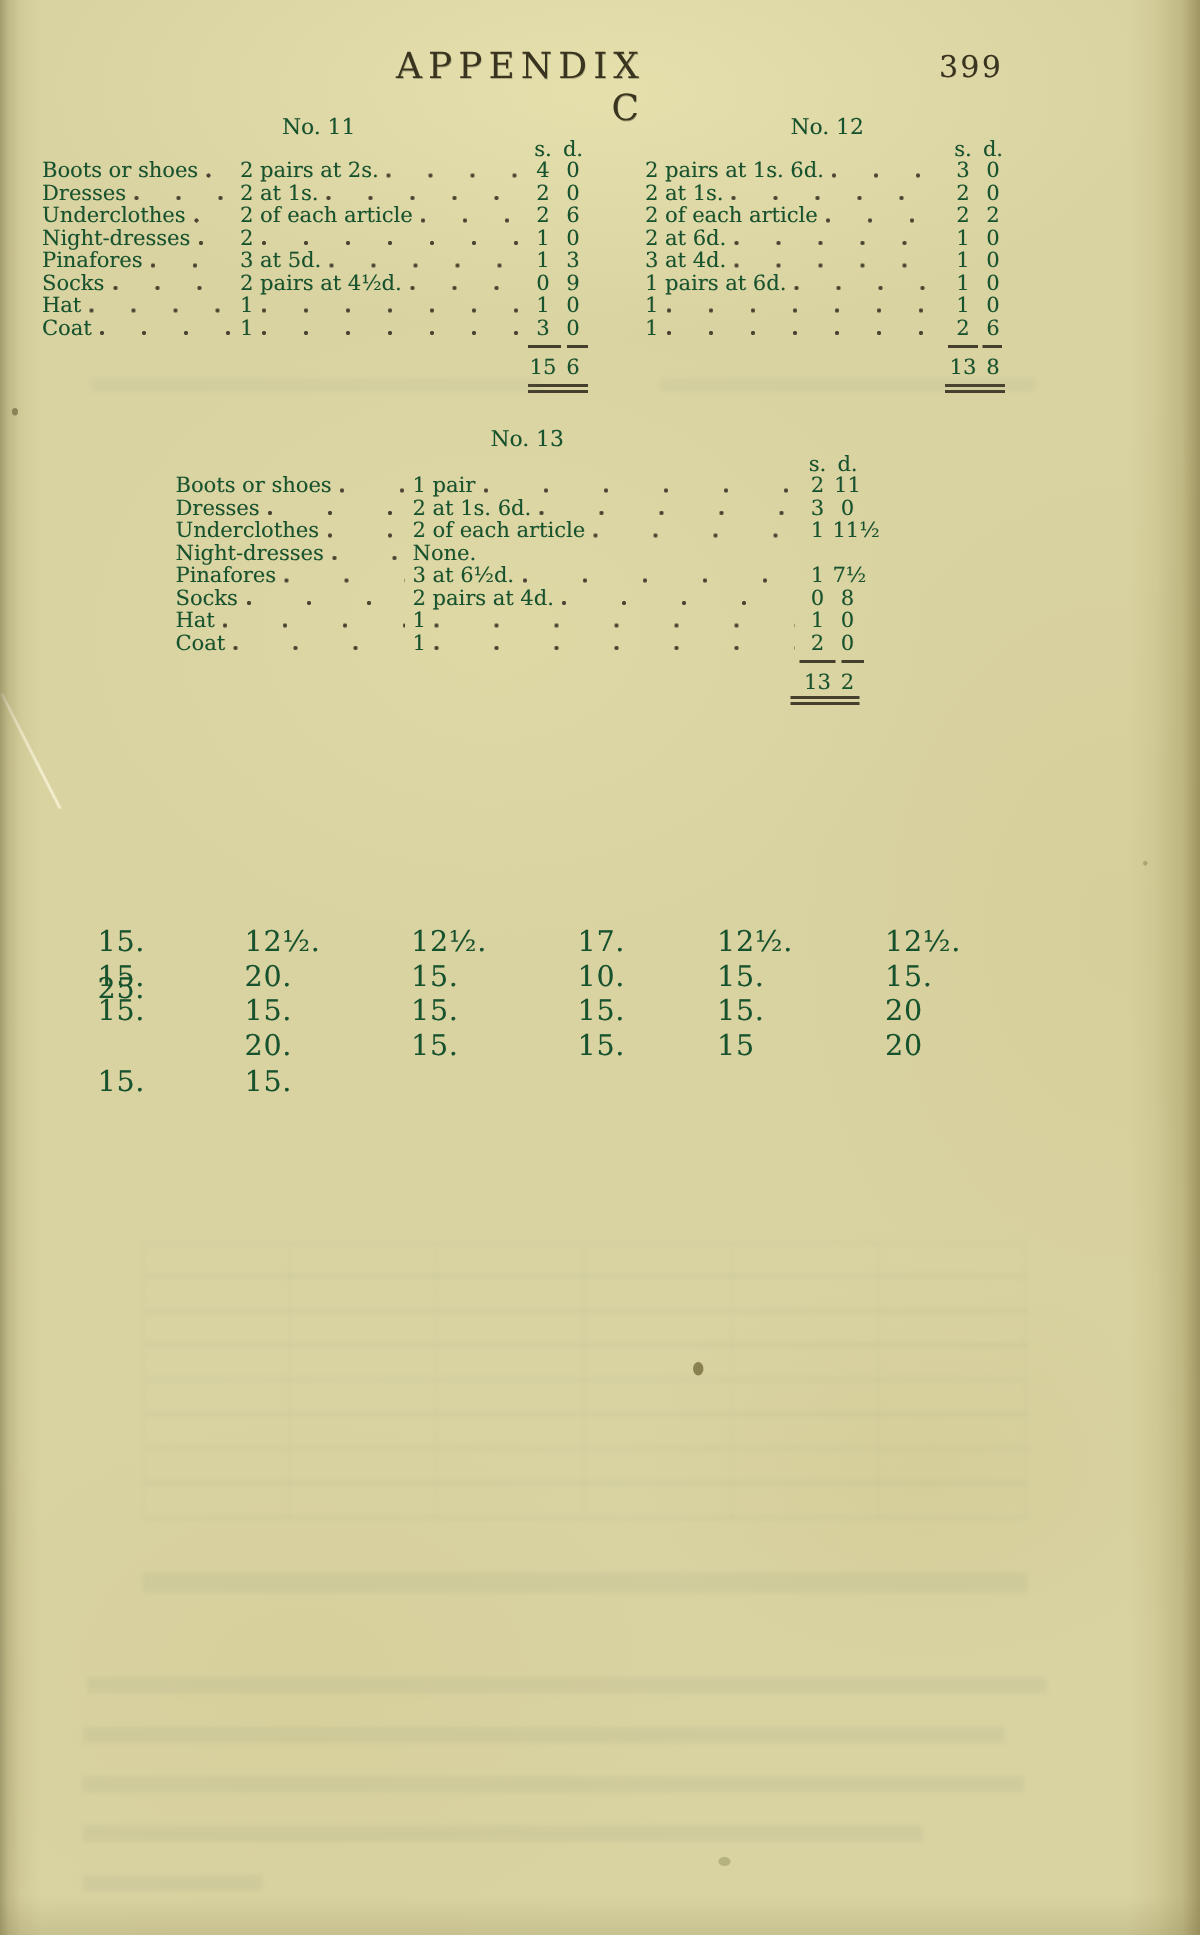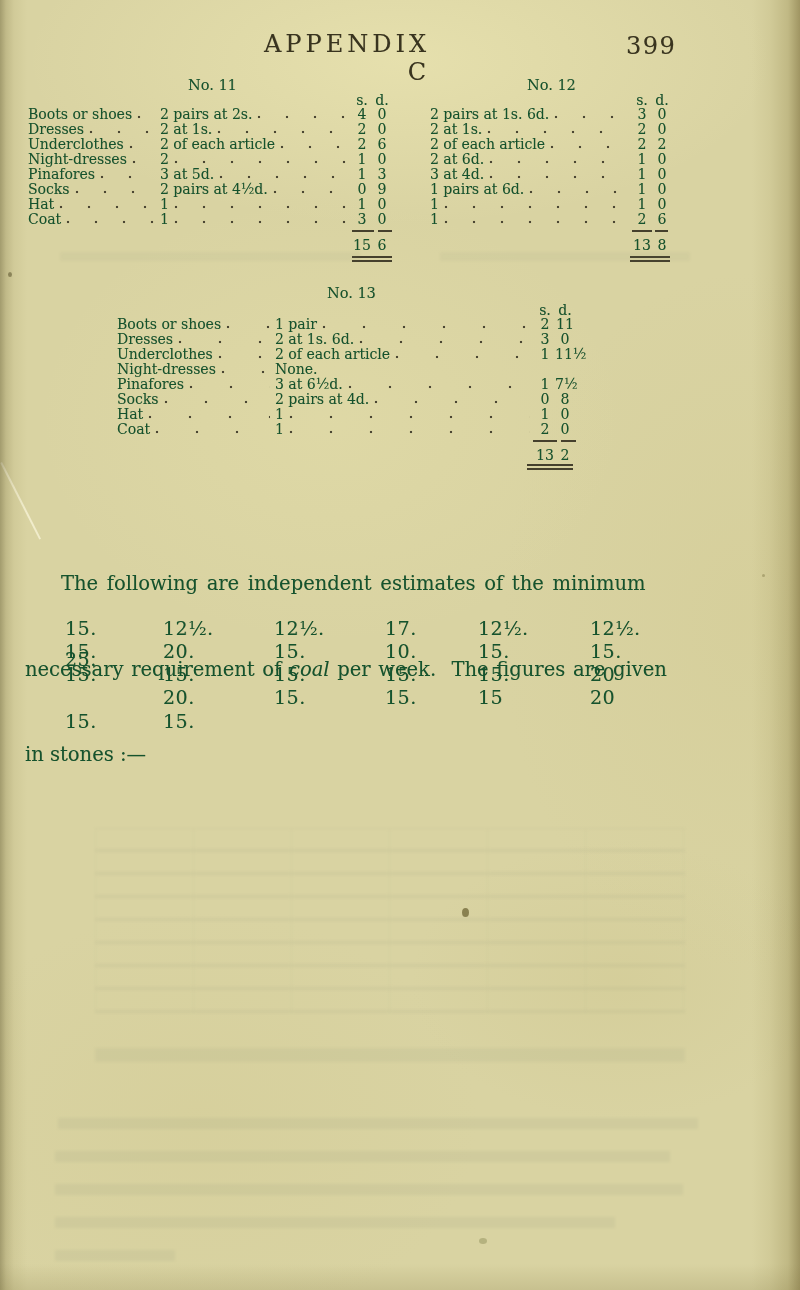--- a/index.html
+++ b/index.html
@@ -18,21 +18,21 @@
     background:linear-gradient(to right, rgba(96,88,46,.45) 0px, rgba(118,108,58,.25) 6px, rgba(150,140,85,.12) 14px, rgba(150,140,85,0) 27px);}
   .edge-right{position:absolute;right:0;top:0;bottom:0;width:48px;pointer-events:none;
     background:linear-gradient(to left, rgba(112,98,46,.55) 0px, rgba(136,124,64,.30) 12px, rgba(160,150,90,.14) 30px, rgba(160,150,90,0) 48px);}
   .edge-bottom{position:absolute;left:0;right:0;bottom:0;height:26px;pointer-events:none;
     background:linear-gradient(to top, rgba(120,110,58,.18), rgba(120,110,58,0));}
 
   
   .ink{color:#14532d;text-shadow:.3px .3px 0 rgba(63,58,41,.28);}
   .htitle{position:absolute;left:240px;top:30px;width:190px;text-align:right;
           font-size:24px;letter-spacing:4px;color:#39341f;text-shadow:.4px .4px 0 rgba(57,52,31,.3);}
-  .pnum{position:absolute;left:626px;top:32px;font-size:24px;letter-spacing:1.5px;color:#39341f;}
+  .pnum{position:absolute;left:626px;top:32px;font-size:20px;letter-spacing:1.5px;color:#39341f;}
 
   
   .btable{position:absolute;font-size:14px;line-height:15px;}
   .btable .ttl{position:absolute;top:0;font-size:14.5px;white-space:nowrap;}
   .hdr,.trow{display:flex;align-items:baseline;height:15px;}
   .hdr{position:absolute;left:0;right:0;top:15px;}
   .rows{position:absolute;left:0;right:0;top:29px;}
   .fill{flex:1;}
   .sv,.dv{flex:none;width:20px;text-align:center;white-space:nowrap;}
   .itemwrap{flex:none;display:flex;align-items:flex-end;}
@@ -385,25 +385,20 @@
     <div class="rl" style="left:444px;top:154px;width:15px;"></div>
     <div class="totrow">
       <span class="fill"></span>
       <span class="sv">13</span>
       <span class="dv">2</span>
     </div>
     <div class="rl" style="left:410px;top:178px;width:46px;"></div>
     <div class="rl" style="left:410px;top:182px;width:46px;"></div>
   </div>
 
-  <div class="para ink">
-    <div class="pline1">The following are independent estimates of the minimum</div>
-    <div class="pline2"><span>necessary requirement of </span><span class="ital">coal</span><span> per week.  The figures are given</span></div>
-    <div>in stones :—</div>
-  </div>
 
   <div>
       <span class="cnum ink" style="left: 65px; top: 617px;">15.</span>
       <span class="cnum ink" style="left: 163px; top: 617px;">12½.</span>
       <span class="cnum ink" style="left: 274px; top: 617px;">12½.</span>
       <span class="cnum ink" style="left: 385px; top: 617px;">17.</span>
       <span class="cnum ink" style="left: 478px; top: 617px;">12½.</span>
       <span class="cnum ink" style="left: 590px; top: 617px;">12½.</span>
       <span class="cnum ink" style="left: 65px; top: 640px;">15.</span>
       <span class="cnum ink" style="left: 163px; top: 640px;">20.</span>

